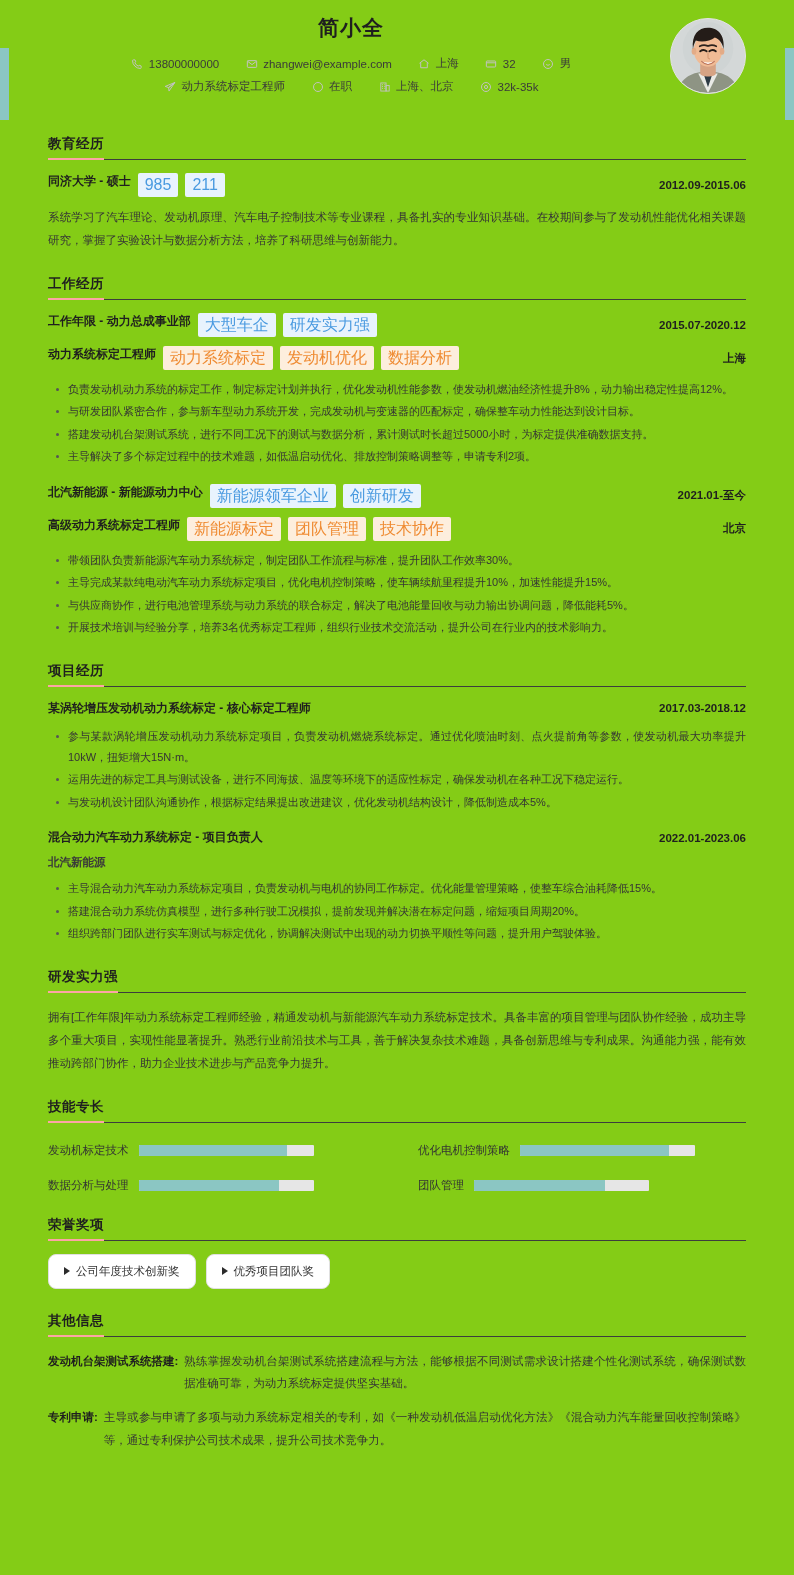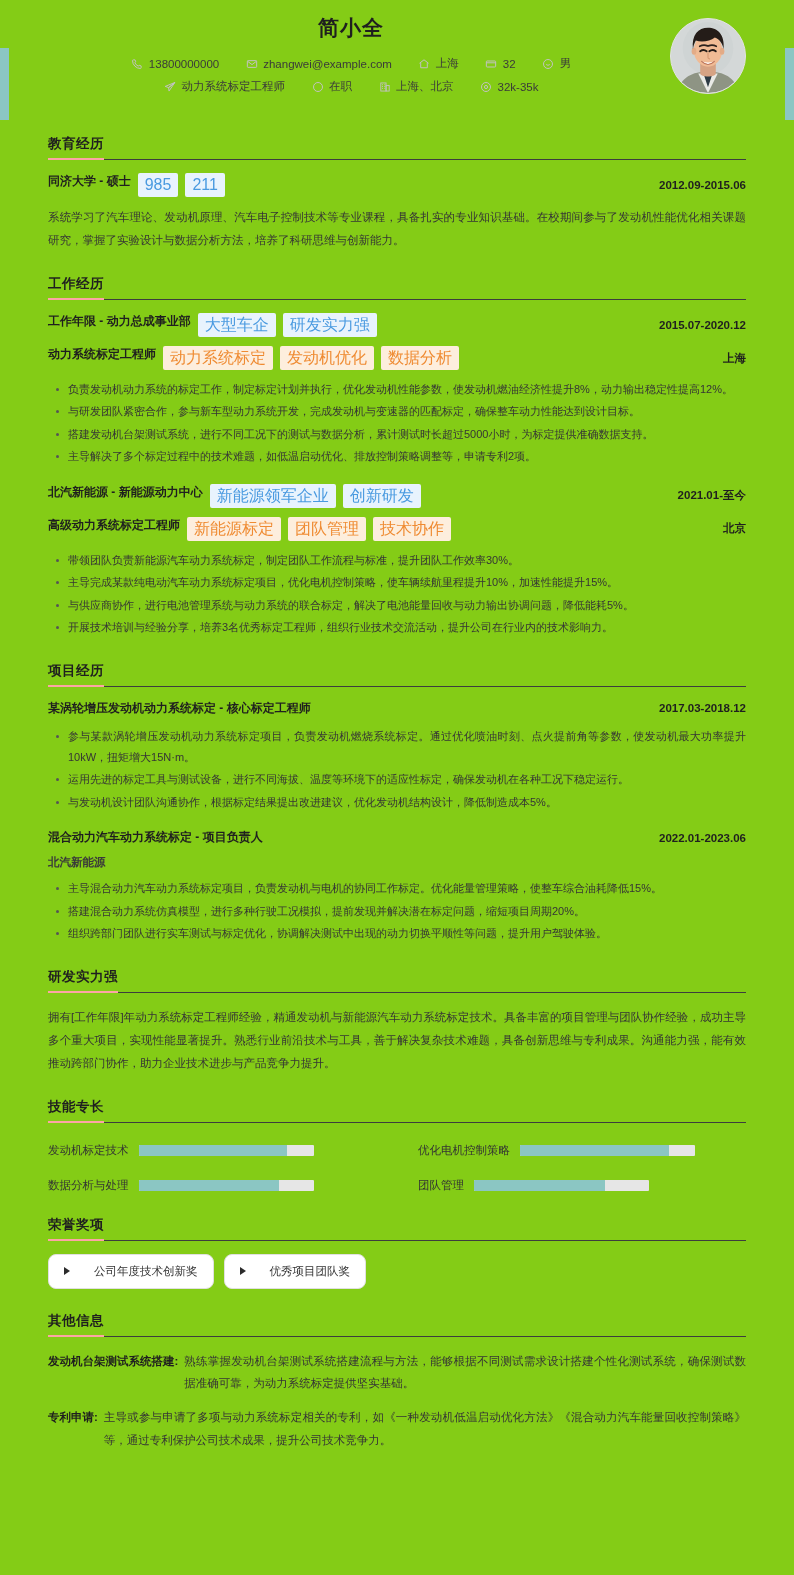--- a/index.html
+++ b/index.html
@@ -217,21 +217,21 @@
     position: absolute;
     left: 0; top: 0; bottom: 0;
     background: #8bc6c3;
   }
 
   
   .awards { display: flex; flex-wrap: wrap; gap: 10px; margin: 4px 0 6px; }
   .award-pill {
     display: inline-flex;
     align-items: center;
-    gap: 24px;
+    gap: 6px;
     border: 1px solid #e0e0e0;
     border-radius: 8px;
     padding: 9px 15px;
     font-size: 11.5px;
     color: #333;
     background: #fff;
   }
   .award-pill .tri {
     width: 0; height: 0;
     border-left: 6px solid #2b2b2b;

